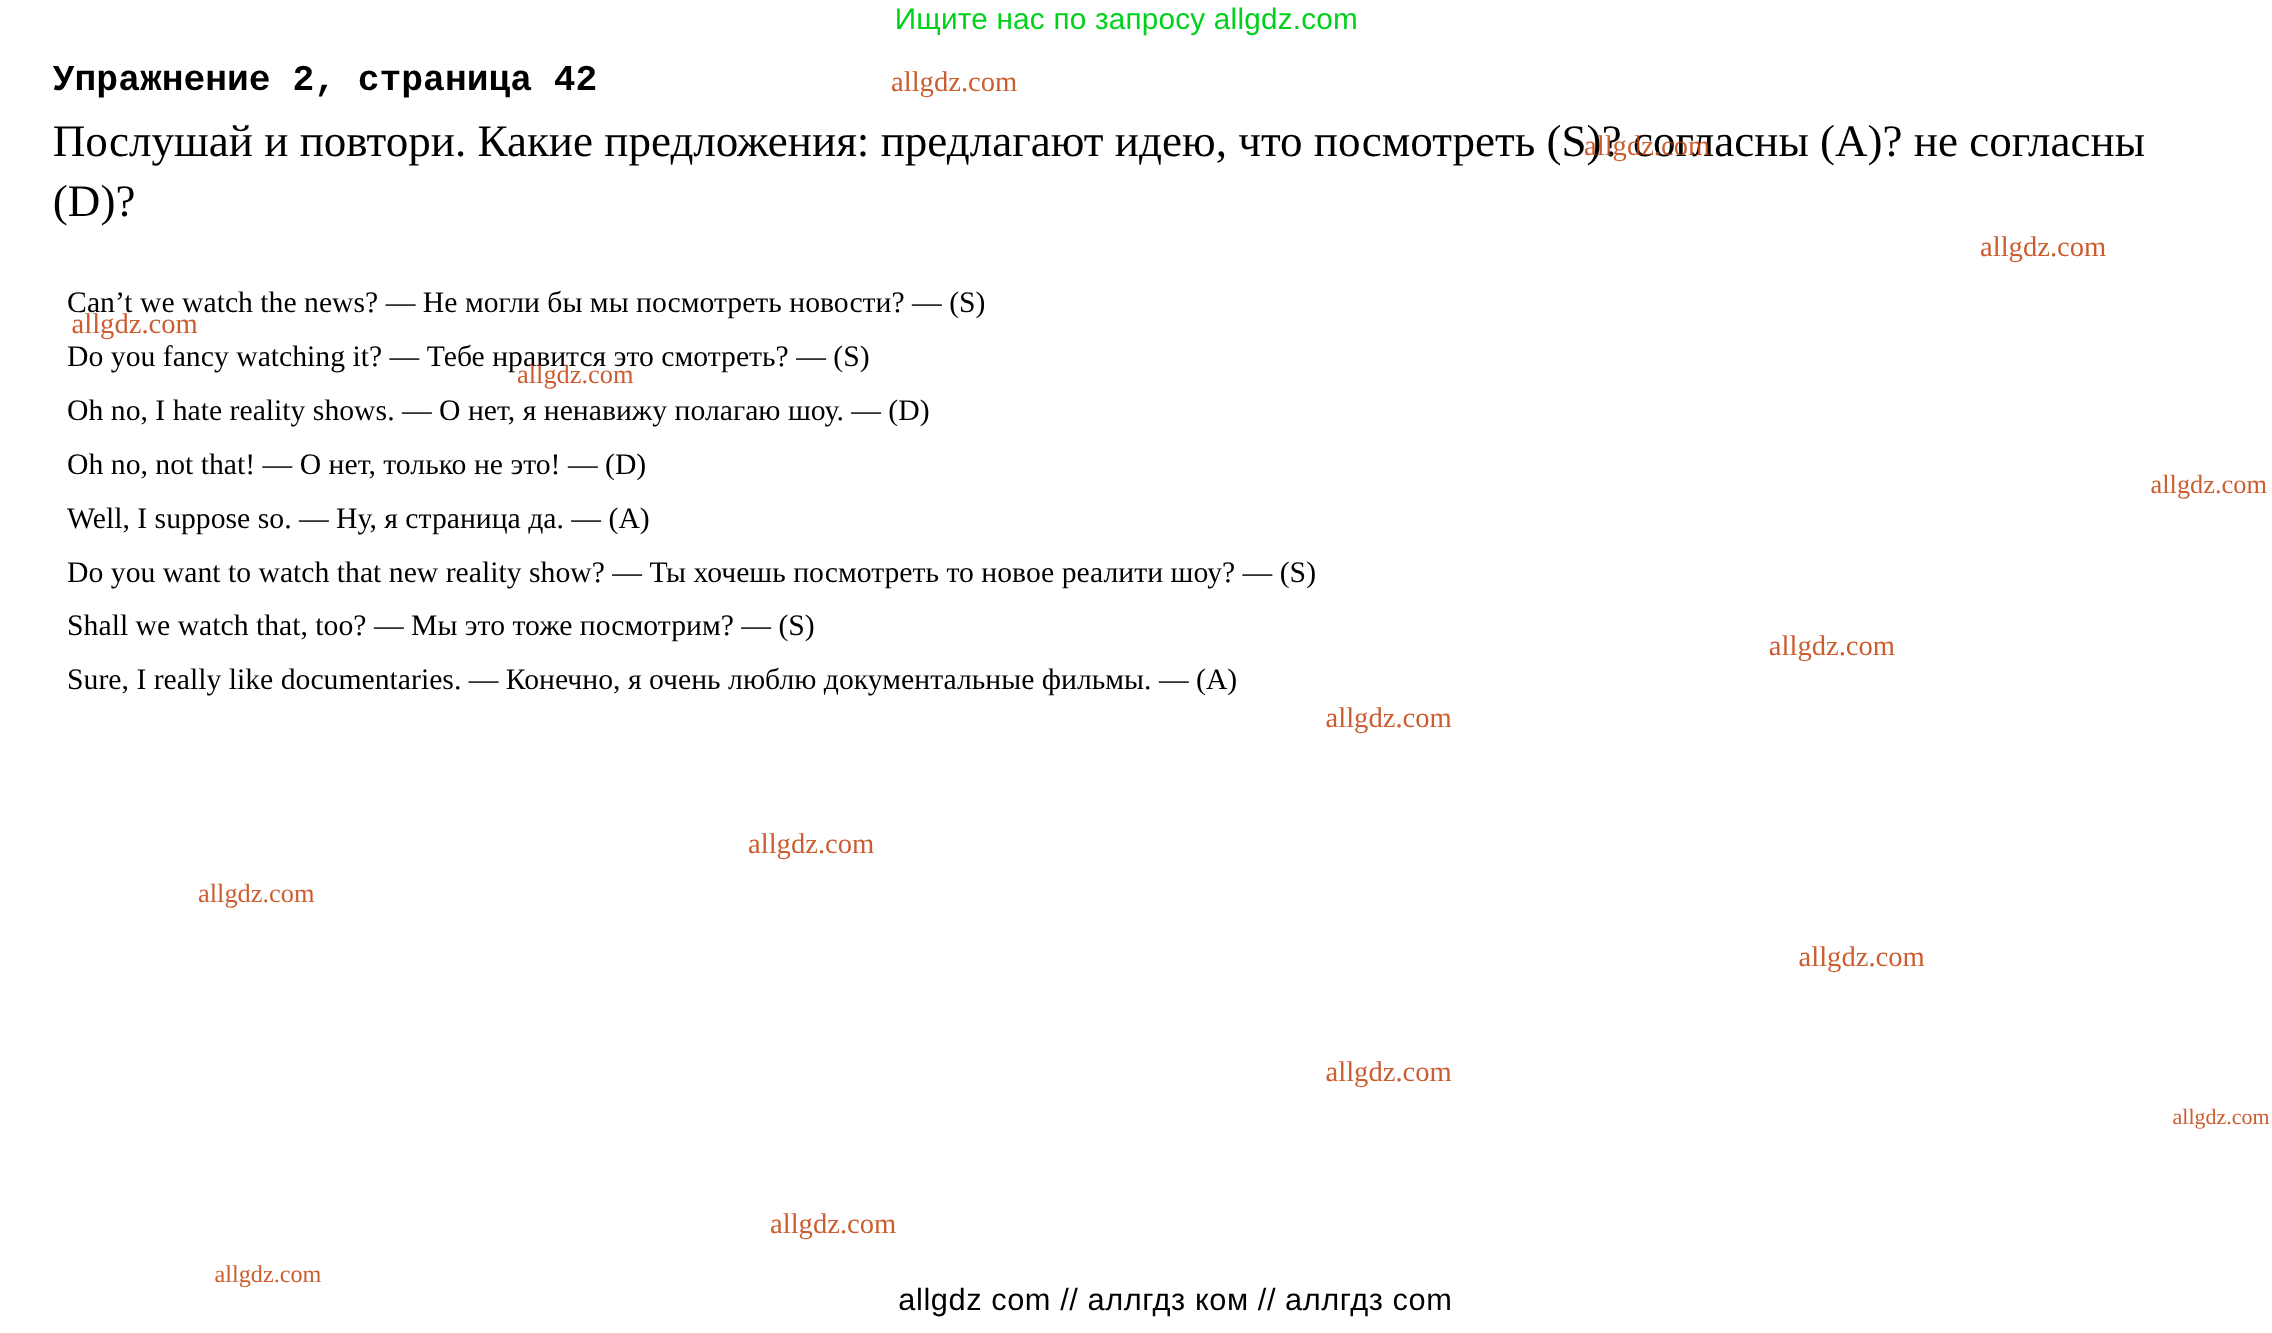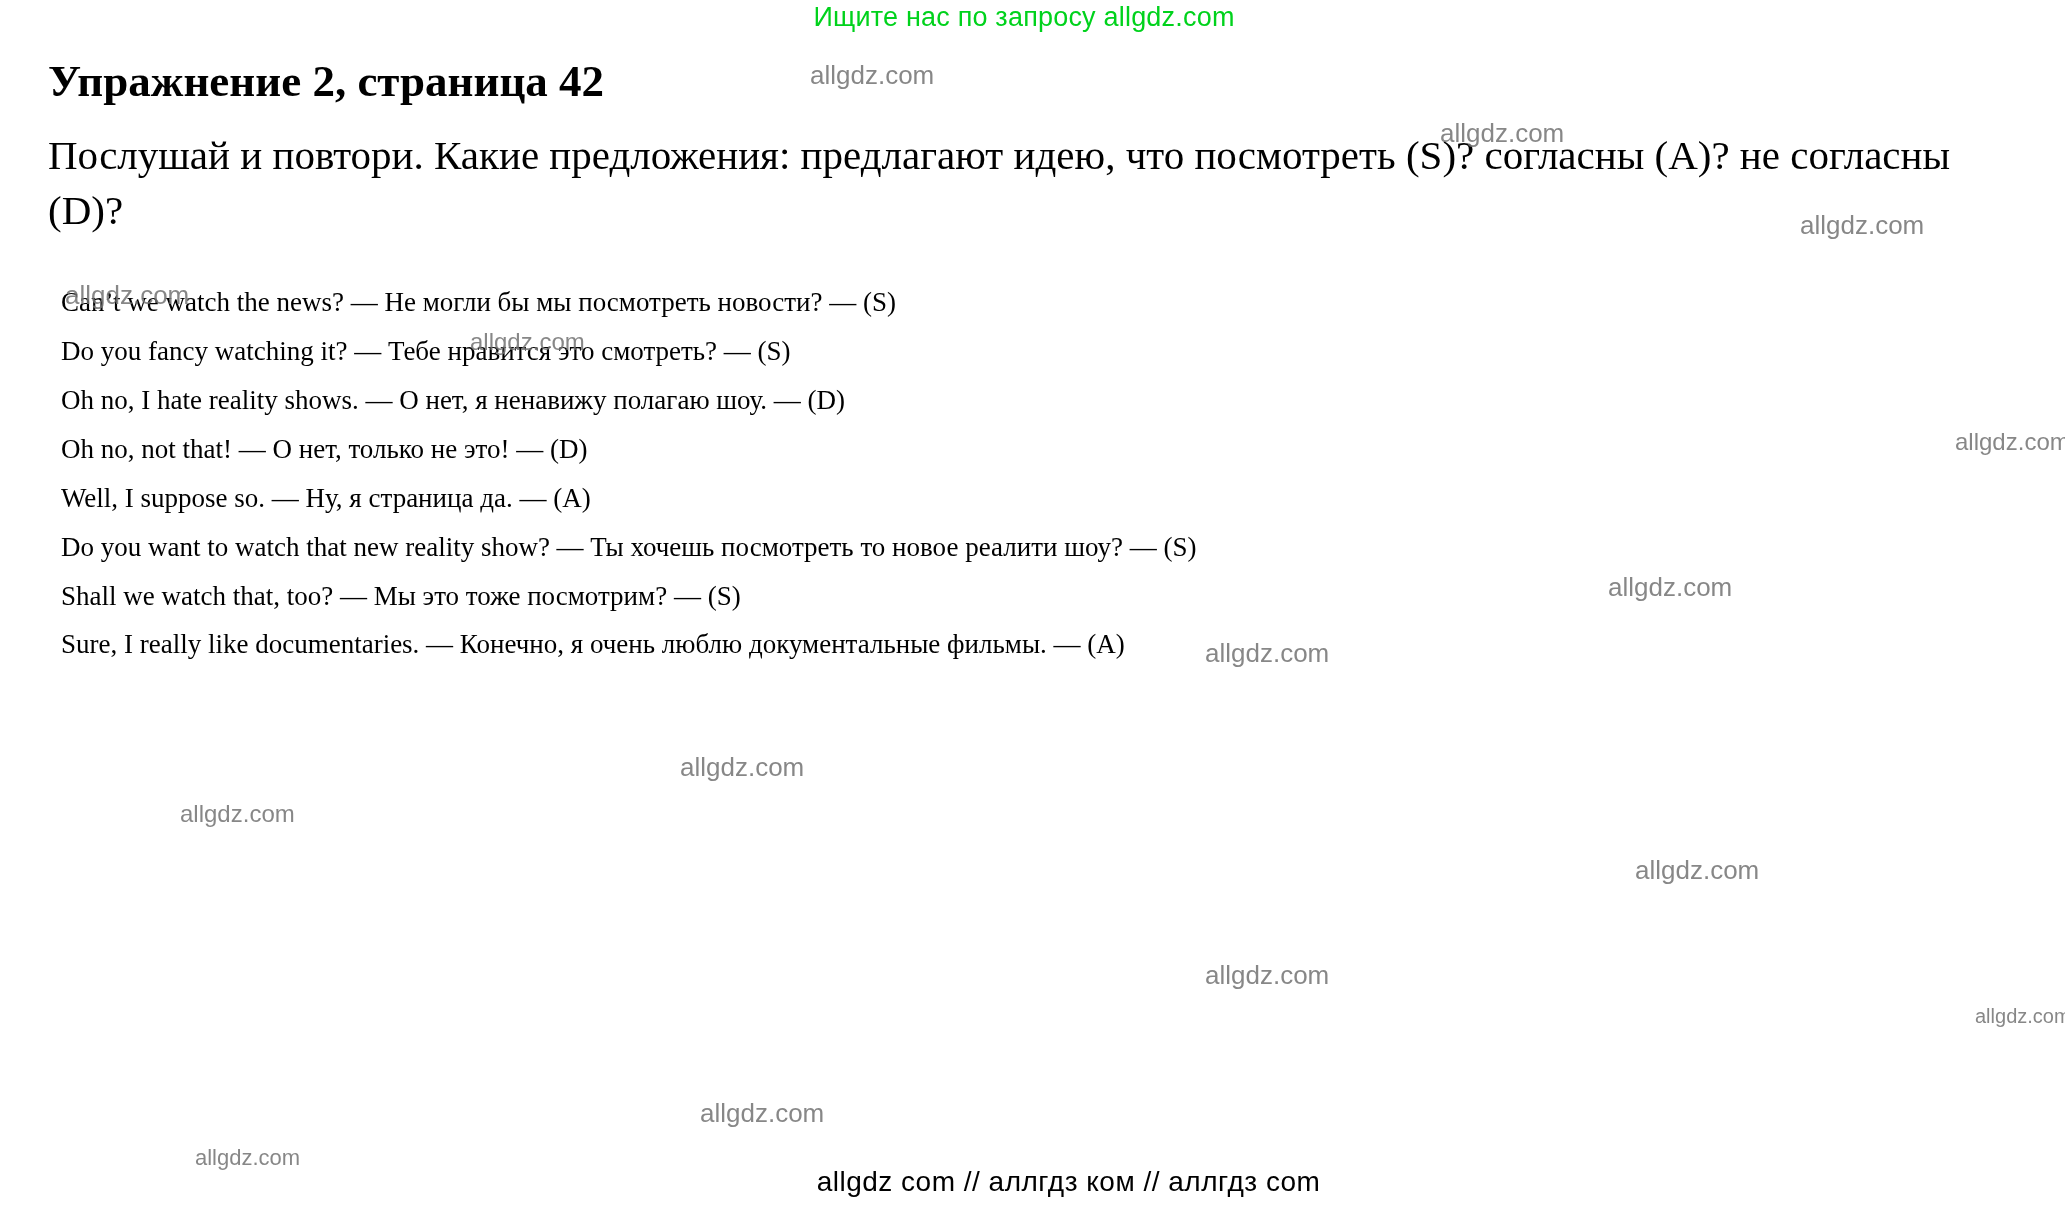--- a/index.html
+++ b/index.html
@@ -37,24 +37,25 @@
 
   
   .content {
     position: absolute;
     left: 48px;
     top: 55px;
     width: 1970px;
   }
 
   .ex-title {
-    font-size: 45px;
+    font-size: 33px;
     font-weight: bold;
     line-height: 1.18;
-    margin: 0 0 20px 0;
+    margin: 0 0 7px 0;
+    font-family: Liberation Mono, monospace;
   }
 
   .task {
     font-size: 41px;
     line-height: 1.33;
     margin: 0;
   }
 
   .lines {
     margin-top: 48px;
@@ -63,22 +64,22 @@
   .line {
     font-size: 27px;
     line-height: 1.33;
     margin: 13px;
     white-space: normal;
   }
 
   
   .wm {
     position: absolute;
-    font-family: Liberation Sans, sans-serif;
-    color: #737373;
+    font-family: Liberation Serif, serif;
+    color: #c2410c;
     opacity: 0.85;
     white-space: nowrap;
     pointer-events: none;
     user-select: none;
   }
 
   
   .bottom-line {
     position: absolute;
     left: 0;

